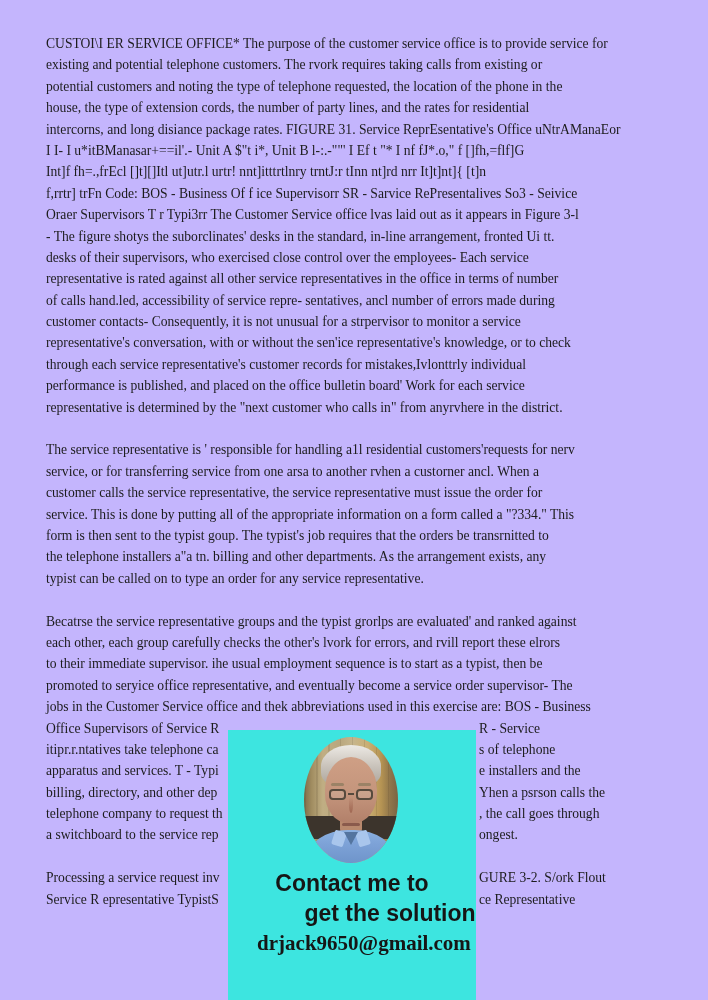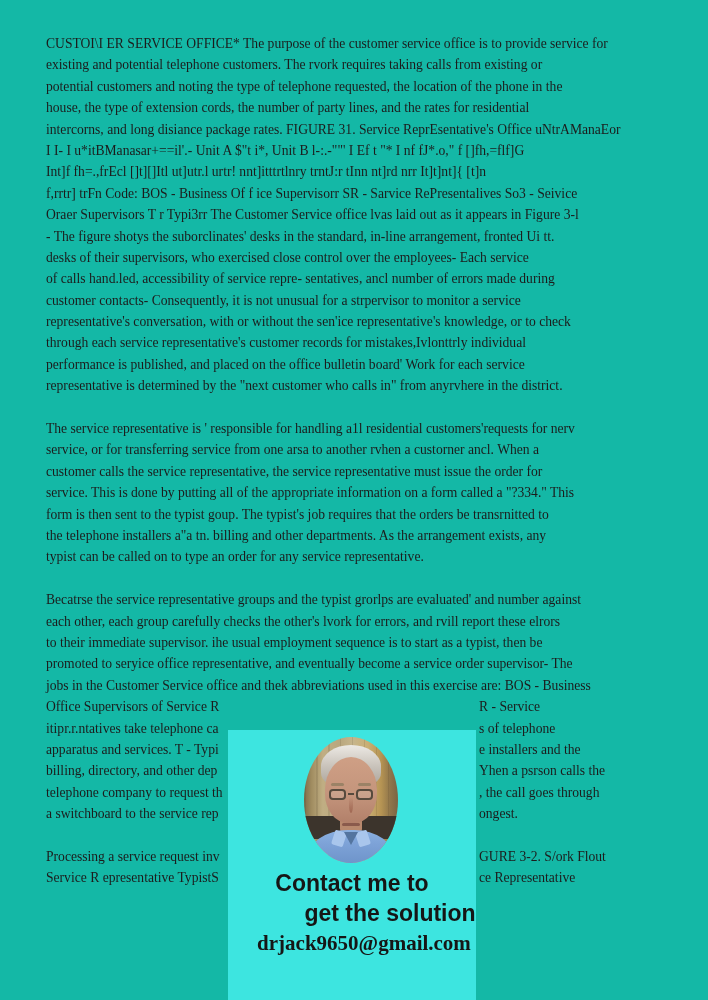--- a/index.html
+++ b/index.html
@@ -3,21 +3,21 @@
 <meta charset="utf-8">
 <style>
   html,body { margin:0; padding:0; }
   body {
     width:708px; height:1000px;
     background:#ffffff;
     font-family:"Liberation Serif", serif;
     position:relative;
     overflow:hidden;
   }
-  .page { position:absolute; inset:0; background:#14b8a6;padding-left:22px; }
+  .page { position:absolute; inset:0; background:#c4b5fd;padding-left:22px; }
 
   
   .textblock {
     position:absolute; left:46px; top:33px; width:616px;
     color:var(--text, #1c1c1c);
     font-size:13.6px;
   }
   .para { margin:0 0 21.4px 0; }
   .line {
     position:relative;
@@ -100,38 +100,39 @@
         <div class="line">existing and potential telephone customers. The rvork requires taking calls from existing or</div>
         <div class="line">potential customers and noting the type of telephone requested, the location of the phone in the</div>
         <div class="line">house, the type of extension cords, the number of party lines, and the rates for residential</div>
         <div class="line">intercorns, and long disiance package rates. FIGURE 31. Service ReprEsentative's Office uNtrAManaEor</div>
         <div class="line">I I- I u*itBManasar+==il'.- Unit A $"t i*, Unit B l-:.-""' I Ef t "* I nf fJ*.o," f []fh,=flf]G</div>
         <div class="line">Int]f fh=.,frEcl []t][]Itl ut]utr.l urtr! nnt]itttrtlnry trntJ:r tInn nt]rd nrr It]t]nt]{ [t]n</div>
         <div class="line">f,rrtr] trFn Code: BOS - Business Of f ice Supervisorr SR - Sarvice RePresentalives So3 - Seivice</div>
         <div class="line">Oraer Supervisors T r Typi3rr The Customer Service office lvas laid out as it appears in Figure 3-l</div>
         <div class="line">- The figure shotys the suborclinates' desks in the standard, in-line arrangement, fronted Ui tt.</div>
         <div class="line">desks of their supervisors, who exercised close control over the employees- Each service</div>
+        <div class="line">representative is rated against all other service representatives in the office in terms of number</div>
         <div class="line">of calls hand.led, accessibility of service repre- sentatives, ancl number of errors made during</div>
         <div class="line">customer contacts- Consequently, it is not unusual for a strpervisor to monitor a service</div>
         <div class="line">representative's conversation, with or without the sen'ice representative's knowledge, or to check</div>
         <div class="line">through each service representative's customer records for mistakes,Ivlonttrly individual</div>
         <div class="line">performance is published, and placed on the office bulletin board' Work for each service</div>
         <div class="line">representative is determined by the "next customer who calls in" from anyrvhere in the district.</div>
       </div>
       <div class="para">
         <div class="line">The service representative is ' responsible for handling a1l residential customers'requests for nerv</div>
         <div class="line">service, or for transferring service from one arsa to another rvhen a custorner ancl. When a</div>
         <div class="line">customer calls the service representative, the service representative must issue the order for</div>
         <div class="line">service. This is done by putting all of the appropriate information on a form called a "?334." This</div>
         <div class="line">form is then sent to the typist goup. The typist's job requires that the orders be transrnitted to</div>
         <div class="line">the telephone installers a"a tn. billing and other departments. As the arrangement exists, any</div>
         <div class="line">typist can be called on to type an order for any service representative.</div>
       </div>
       <div class="para">
-        <div class="line">Becatrse the service representative groups and the typist grorlps are evaluated' and number against</div>
+        <div class="line">Becatrse the service representative groups and the typist grorlps are evaluated' and ranked against</div>
         <div class="line">each other, each group carefully checks the other's lvork for errors, and rvill report these elrors</div>
         <div class="line">to their immediate supervisor. ihe usual employment sequence is to start as a typist, then be</div>
         <div class="line">promoted to seryice office representative, and eventually become a service order supervisor- The</div>
         <div class="line">jobs in the Customer Service office and thek abbreviations used in this exercise are: BOS - Business</div>
         <div class="line"><span class="frag-left">Office Supervisors of Service R</span><span class="frag-right">R - Service</span></div>
         <div class="line"><span class="frag-left">itipr.r.ntatives take telephone ca</span><span class="frag-right">s of telephone</span></div>
         <div class="line"><span class="frag-left">apparatus and services. T - Typi</span><span class="frag-right">e installers and the</span></div>
         <div class="line"><span class="frag-left">billing, directory, and other dep</span><span class="frag-right">Yhen a psrson calls the</span></div>
         <div class="line"><span class="frag-left">telephone company to request th</span><span class="frag-right">, the call goes through</span></div>
         <div class="line"><span class="frag-left">a switchboard to the service rep</span><span class="frag-right">ongest.</span></div>

